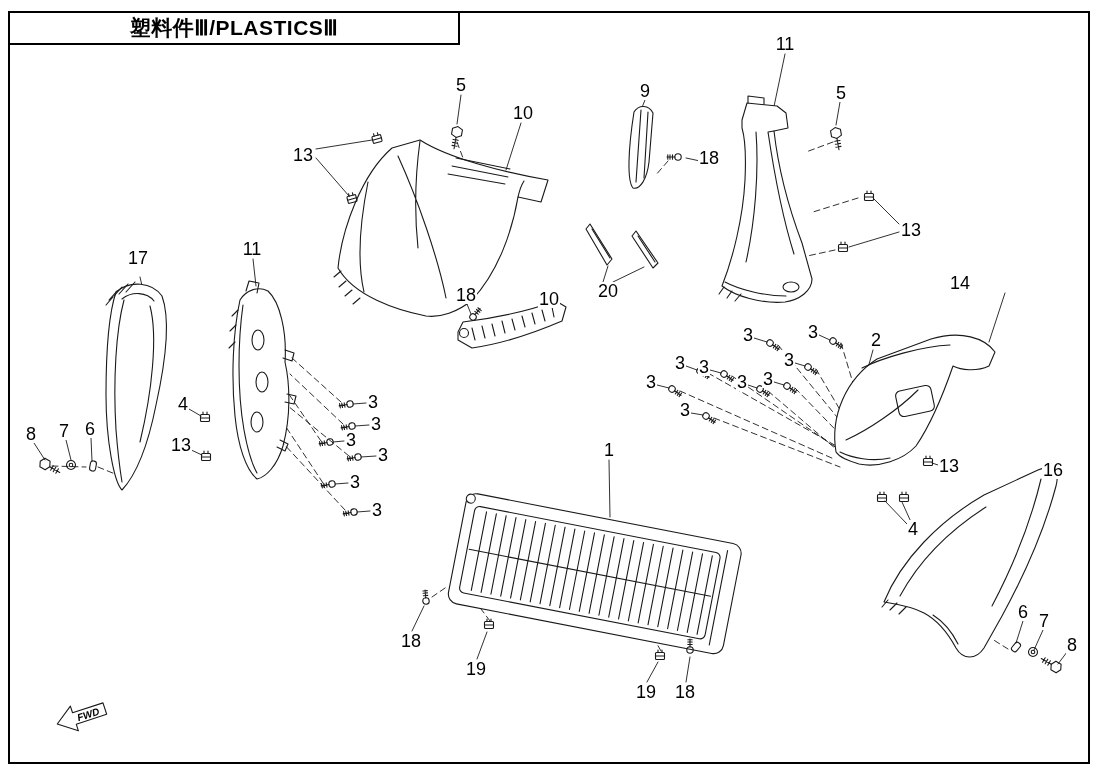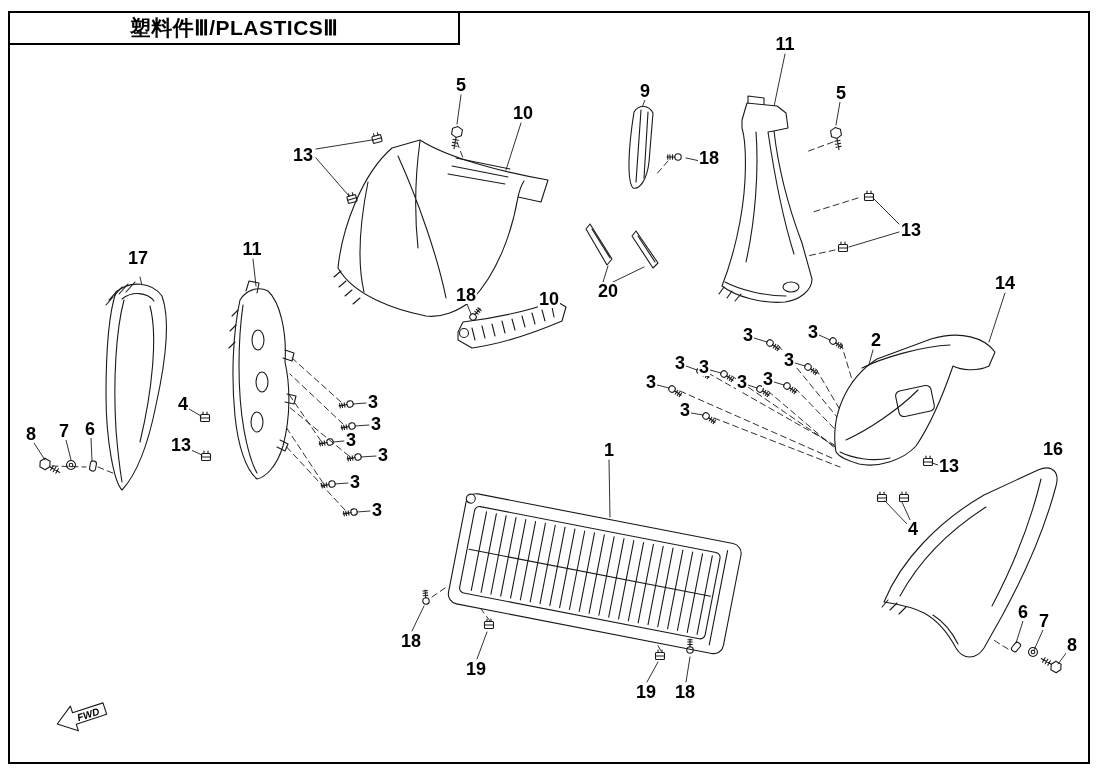--- a/index.html
+++ b/index.html
@@ -13,21 +13,21 @@
          font-size:21px;font-weight:bold;letter-spacing:.5px;z-index:5;}
   svg.art{position:absolute;left:0;top:0;z-index:2;}
   svg.art path,svg.art line,svg.art rect,svg.art circle,svg.art ellipse,svg.art polygon{
          fill:none;stroke:#1a1a1a;stroke-width:1.1;stroke-linecap:round;stroke-linejoin:round;}
   svg.art .fillw{fill:#fff;}
   svg.art .dash{stroke-dasharray:6 4;stroke-width:.9;}
   svg.art .lead{stroke-width:.9;}
   svg.art text{stroke:none;fill:#000;font-family:"Liberation Sans",sans-serif;}
   .callout-layer{position:absolute;left:0;top:0;width:1100px;height:775px;z-index:4;}
   .callout{position:absolute;transform:translate(-50%,-50%);font-size:18px;
-         line-height:1;background:#fff;padding:0 1px;font-weight:bold;}
+         line-height:1;background:#fff;padding:0 1px;}
 </style>
 </head>
 <body>
 
 <div class="frame"></div>
 
 <div class="title-box">
   <span>塑料件Ⅲ/PLASTICSⅢ</span>
 </div>
 
@@ -182,21 +182,21 @@
     <div class="callout" style="left: 645px; top: 91px;">9</div>
     <div class="callout" style="left: 709px; top: 158px;">18</div>
     <div class="callout" style="left: 785px; top: 44px;">11</div>
     <div class="callout" style="left: 841px; top: 93px;">5</div>
     <div class="callout" style="left: 911px; top: 230px;">13</div>
     <div class="callout" style="left: 138px; top: 258px;">17</div>
     <div class="callout" style="left: 252px; top: 249px;">11</div>
     <div class="callout" style="left: 466px; top: 295px;">18</div>
     <div class="callout" style="left: 549px; top: 299px;">10</div>
     <div class="callout" style="left: 608px; top: 291px;">20</div>
-    <div class="callout" style="left: 1005px; top: 283px;">14</div>
+    <div class="callout" style="left: 960px; top: 283px;">14</div>
     <div class="callout" style="left: 373px; top: 402px;">3</div>
     <div class="callout" style="left: 376px; top: 424px;">3</div>
     <div class="callout" style="left: 351px; top: 440px;">3</div>
     <div class="callout" style="left: 383px; top: 455px;">3</div>
     <div class="callout" style="left: 355px; top: 482px;">3</div>
     <div class="callout" style="left: 377px; top: 510px;">3</div>
     <div class="callout" style="left: 183px; top: 404px;">4</div>
     <div class="callout" style="left: 31px; top: 434px;">8</div>
     <div class="callout" style="left: 64px; top: 431px;">7</div>
     <div class="callout" style="left: 90px; top: 429px;">6</div>
@@ -206,21 +206,21 @@
     <div class="callout" style="left: 876px; top: 340px;">2</div>
     <div class="callout" style="left: 680px; top: 363px;">3</div>
     <div class="callout" style="left: 704px; top: 367px;">3</div>
     <div class="callout" style="left: 789px; top: 360px;">3</div>
     <div class="callout" style="left: 651px; top: 382px;">3</div>
     <div class="callout" style="left: 742px; top: 382px;">3</div>
     <div class="callout" style="left: 768px; top: 379px;">3</div>
     <div class="callout" style="left: 685px; top: 410px;">3</div>
     <div class="callout" style="left: 949px; top: 466px;">13</div>
     <div class="callout" style="left: 913px; top: 529px;">4</div>
-    <div class="callout" style="left: 1053px; top: 449px;">16</div>
+    <div class="callout" style="left: 1053px; top: 470px;">16</div>
     <div class="callout" style="left: 1023px; top: 612px;">6</div>
     <div class="callout" style="left: 1044px; top: 621px;">7</div>
     <div class="callout" style="left: 1072px; top: 645px;">8</div>
     <div class="callout" style="left: 609px; top: 450px;">1</div>
     <div class="callout" style="left: 411px; top: 641px;">18</div>
     <div class="callout" style="left: 476px; top: 669px;">19</div>
     <div class="callout" style="left: 646px; top: 692px;">19</div>
     <div class="callout" style="left: 685px; top: 692px;">18</div>
   </div>
 

